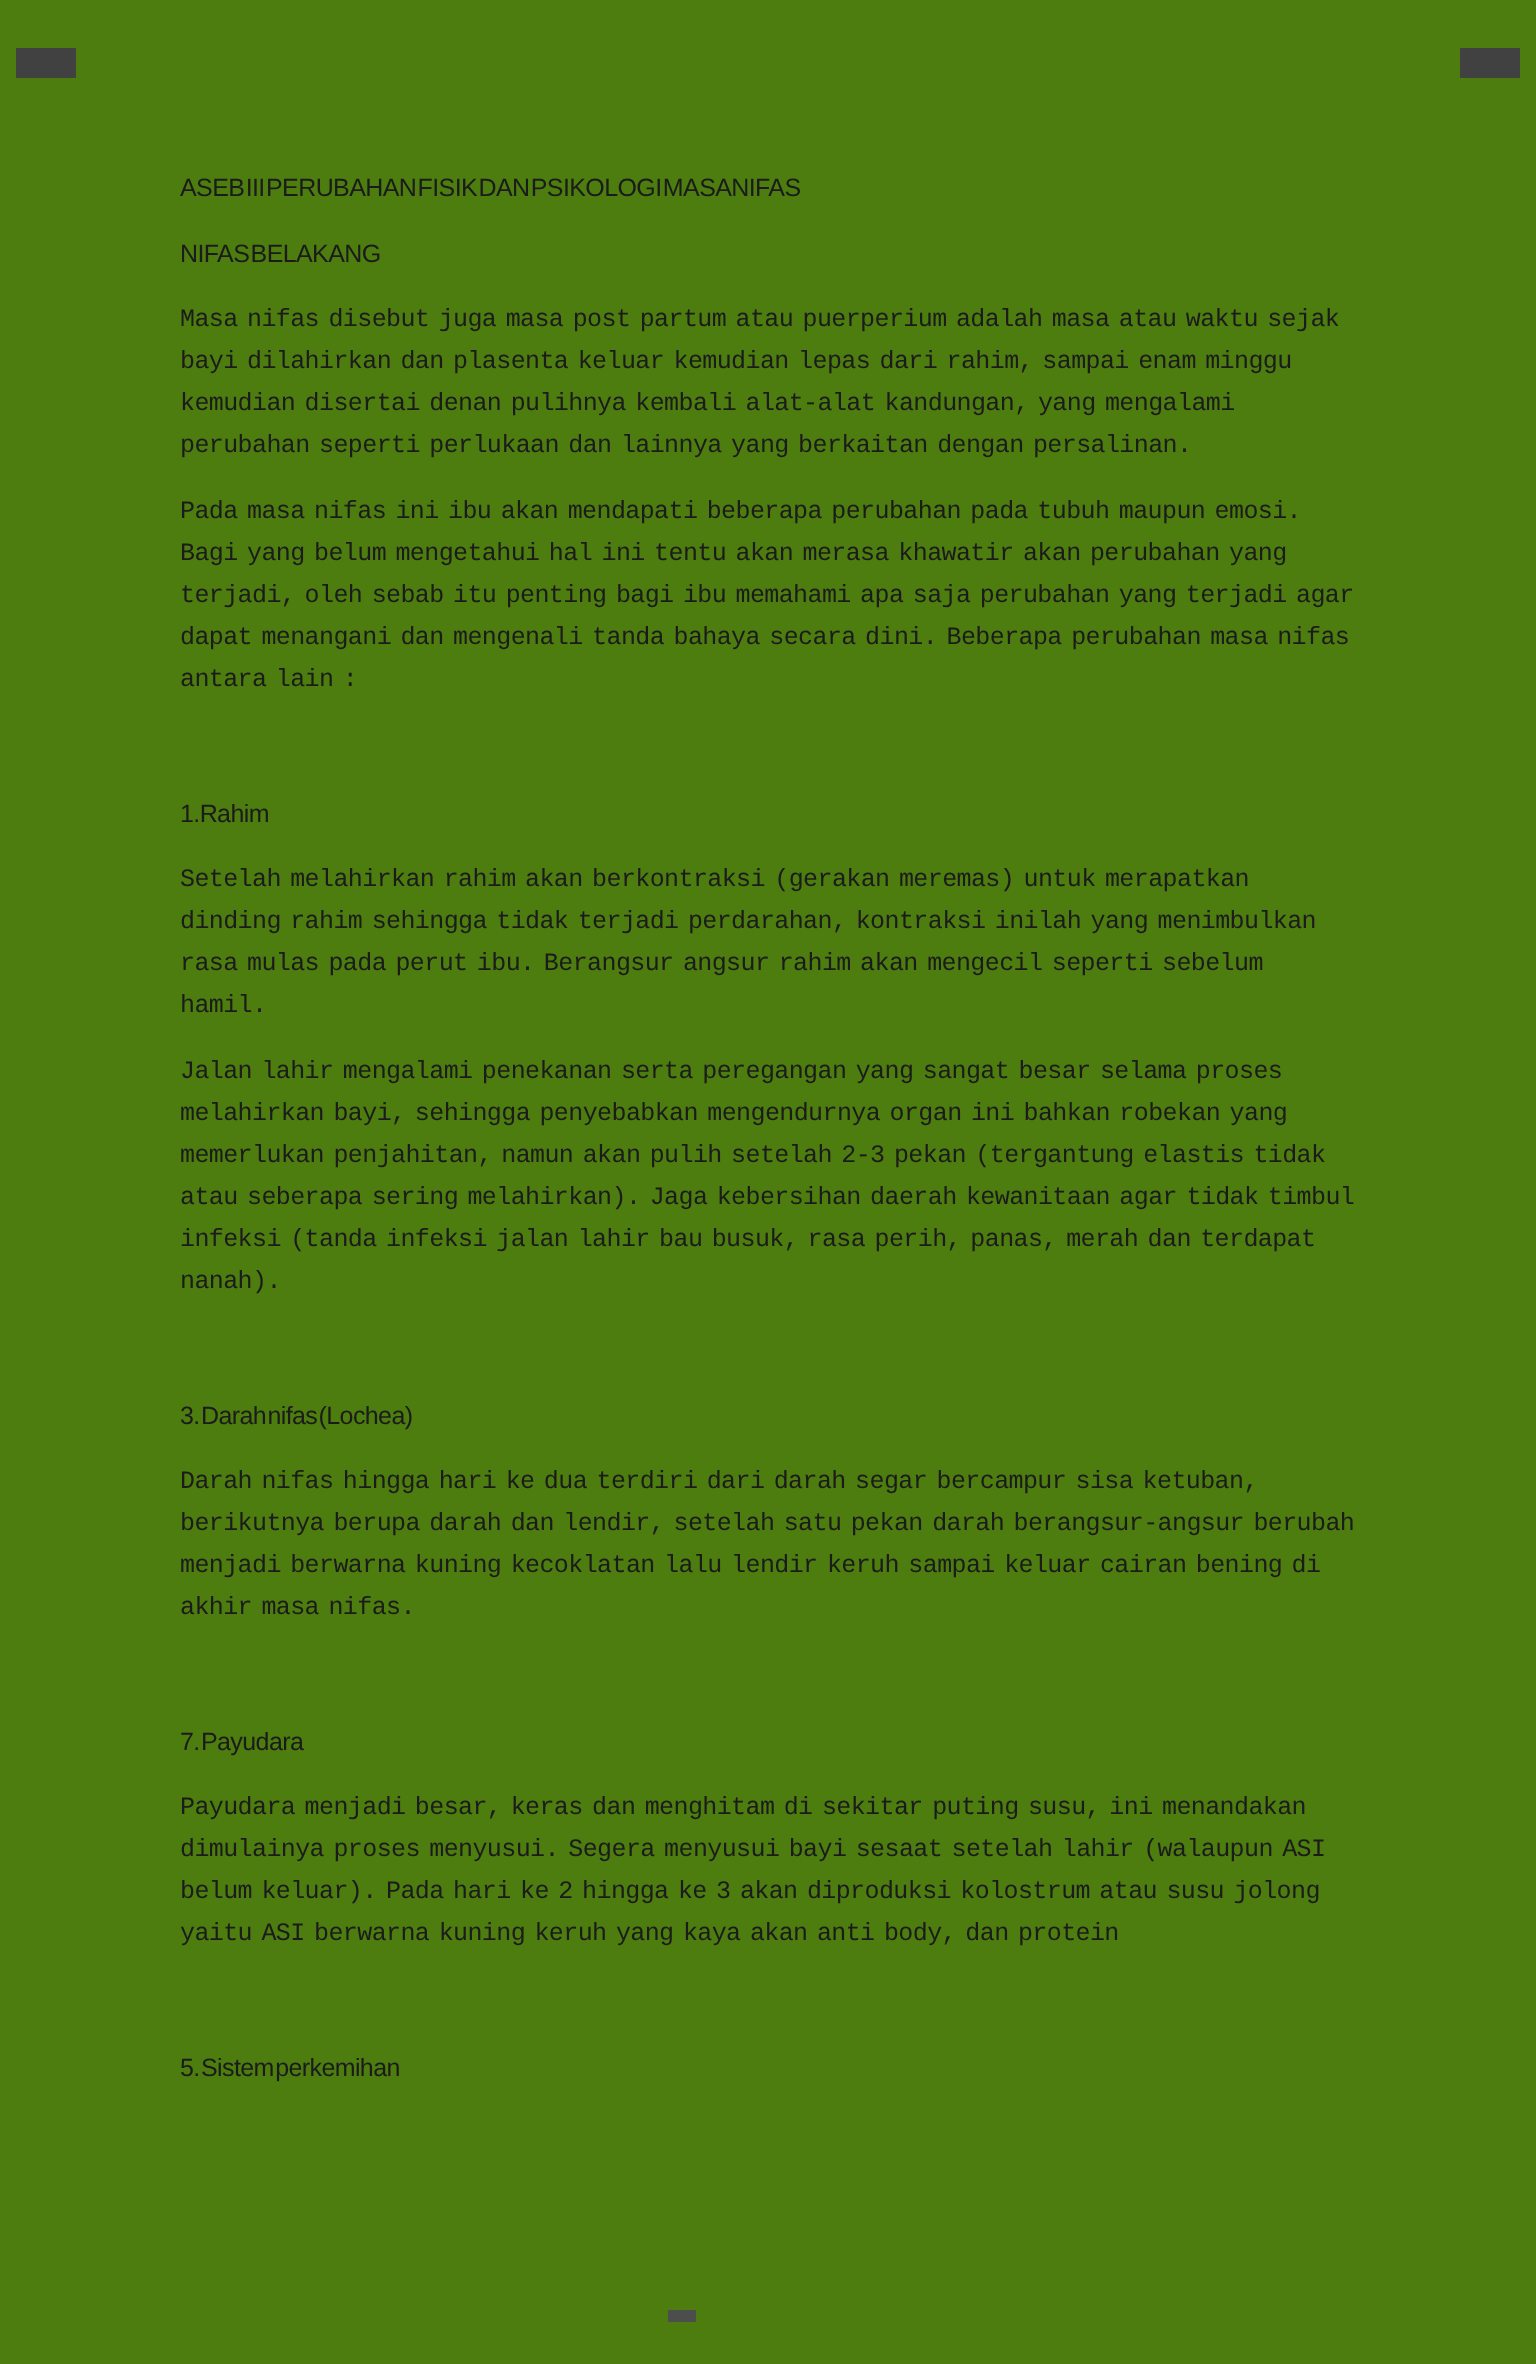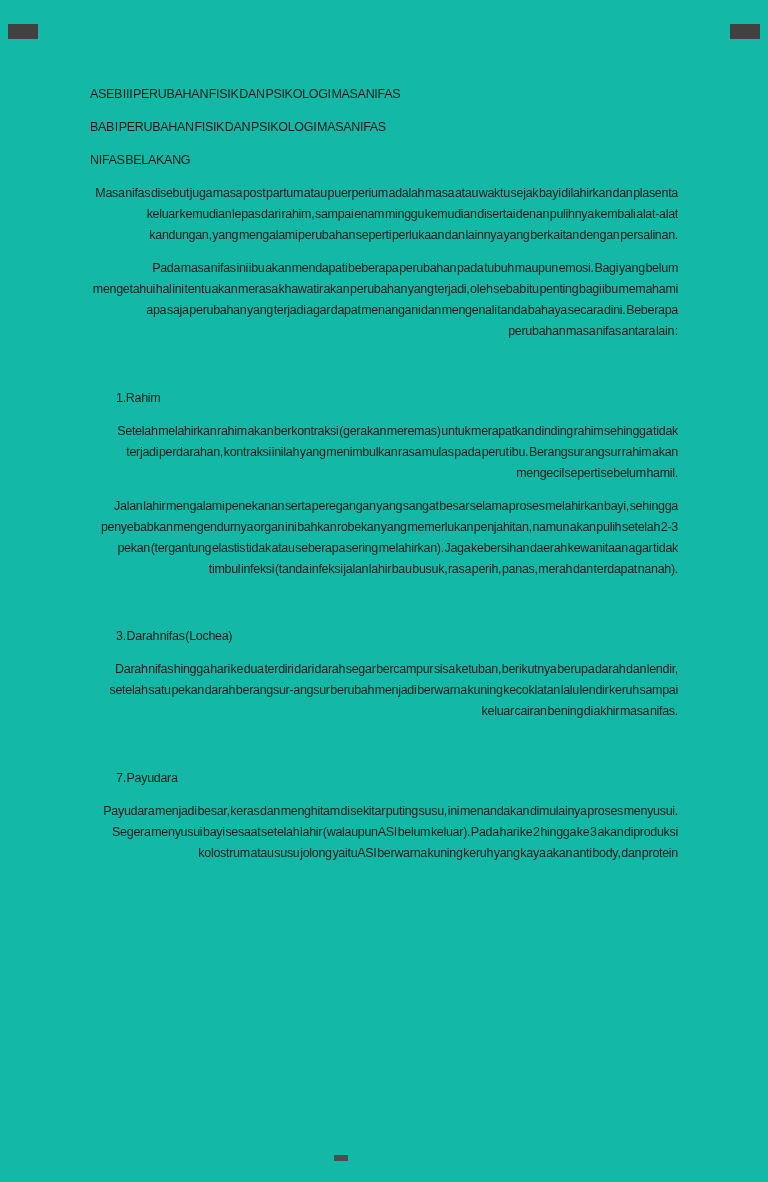--- a/index.html
+++ b/index.html
@@ -11,21 +11,21 @@
     width: 768px;
     height: 1182px;
     position: relative;
     overflow: hidden;
     font-family: "Liberation Sans", sans-serif;
     color: #1b1b1b;
   }
   .page {
     position: absolute;
     inset: 0;
-    background: #14b8a6;
+    background: #4d7c0f;
   }
   .corner-artifact {
     position: absolute;
     background: #414141;
   }
   .corner-artifact.tl { left: 8px;  top: 24px; width: 30px; height: 15px; }
   .corner-artifact.tr { right: 8px; top: 24px; width: 30px; height: 15px; }
   .bottom-artifact {
     position: absolute;
     left: 334px;
@@ -44,50 +44,50 @@
     letter-spacing: -0.3px;
     word-spacing: -2.5px;
   }
   .head {
     font-size: 12.5px;
     font-weight: 400;
     margin: 0 0 12px 0;
   }
   .para {
     margin: 0 0 12px 0;
-    text-align: right;
+    text-align: left;
+    font-family: Liberation Mono, monospace;
   }
   .section-head {
     margin-top: 46px;
-    margin-left: 26px;
   }
 </style>
 </head>
 <body>
 
 <div class="page">
 
   <div class="corner-artifact tl"></div>
   <div class="corner-artifact tr"></div>
   <div class="bottom-artifact"></div>
 
   <article class="doc">
     <h2 class="head">ASEB III PERUBAHAN FISIK DAN PSIKOLOGI MASA NIFAS</h2>
-    <h2 class="head">BAB I PERUBAHAN FISIK DAN PSIKOLOGI MASA NIFAS</h2>
     <h2 class="head">NIFAS BELAKANG</h2>
 
     <p class="para">Masa nifas disebut juga masa post partum atau puerperium adalah masa atau waktu sejak bayi dilahirkan dan plasenta keluar kemudian lepas dari rahim, sampai enam minggu kemudian disertai denan pulihnya kembali alat-alat kandungan, yang mengalami perubahan seperti perlukaan dan lainnya yang berkaitan dengan persalinan.</p>
     <p class="para">Pada masa nifas ini ibu akan mendapati beberapa perubahan pada tubuh maupun emosi. Bagi yang belum mengetahui hal ini tentu akan merasa khawatir akan perubahan yang terjadi, oleh sebab itu penting bagi ibu memahami apa saja perubahan yang terjadi agar dapat menangani dan mengenali tanda bahaya secara dini. Beberapa perubahan masa nifas antara lain :</p>
 
     <h2 class="head section-head">1.Rahim</h2>
     <p class="para">Setelah melahirkan rahim akan berkontraksi (gerakan meremas) untuk merapatkan dinding rahim sehingga tidak terjadi perdarahan, kontraksi inilah yang menimbulkan rasa mulas pada perut ibu. Berangsur angsur rahim akan mengecil seperti sebelum hamil.</p>
 
     <p class="para">Jalan lahir mengalami penekanan serta peregangan yang sangat besar selama proses melahirkan bayi, sehingga penyebabkan mengendurnya organ ini bahkan robekan yang memerlukan penjahitan, namun akan pulih setelah 2-3 pekan (tergantung elastis tidak atau seberapa sering melahirkan). Jaga kebersihan daerah kewanitaan agar tidak timbul infeksi (tanda infeksi jalan lahir bau busuk, rasa perih, panas, merah dan terdapat nanah).</p>
 
     <h2 class="head section-head">3. Darah nifas (Lochea)</h2>
     <p class="para">Darah nifas hingga hari ke dua terdiri dari darah segar bercampur sisa ketuban, berikutnya berupa darah dan lendir, setelah satu pekan darah berangsur-angsur berubah menjadi berwarna kuning kecoklatan lalu lendir keruh sampai keluar cairan bening di akhir masa nifas.</p>
 
     <h2 class="head section-head">7. Payudara</h2>
     <p class="para">Payudara menjadi besar, keras dan menghitam di sekitar puting susu, ini menandakan dimulainya proses menyusui. Segera menyusui bayi sesaat setelah lahir (walaupun ASI belum keluar). Pada hari ke 2 hingga ke 3 akan diproduksi kolostrum atau susu jolong yaitu ASI berwarna kuning keruh yang kaya akan anti body, dan protein</p>
 
+    <h2 class="head section-head">5. Sistem perkemihan</h2>
   </article>
 
 </div>
 
 </body></html>

